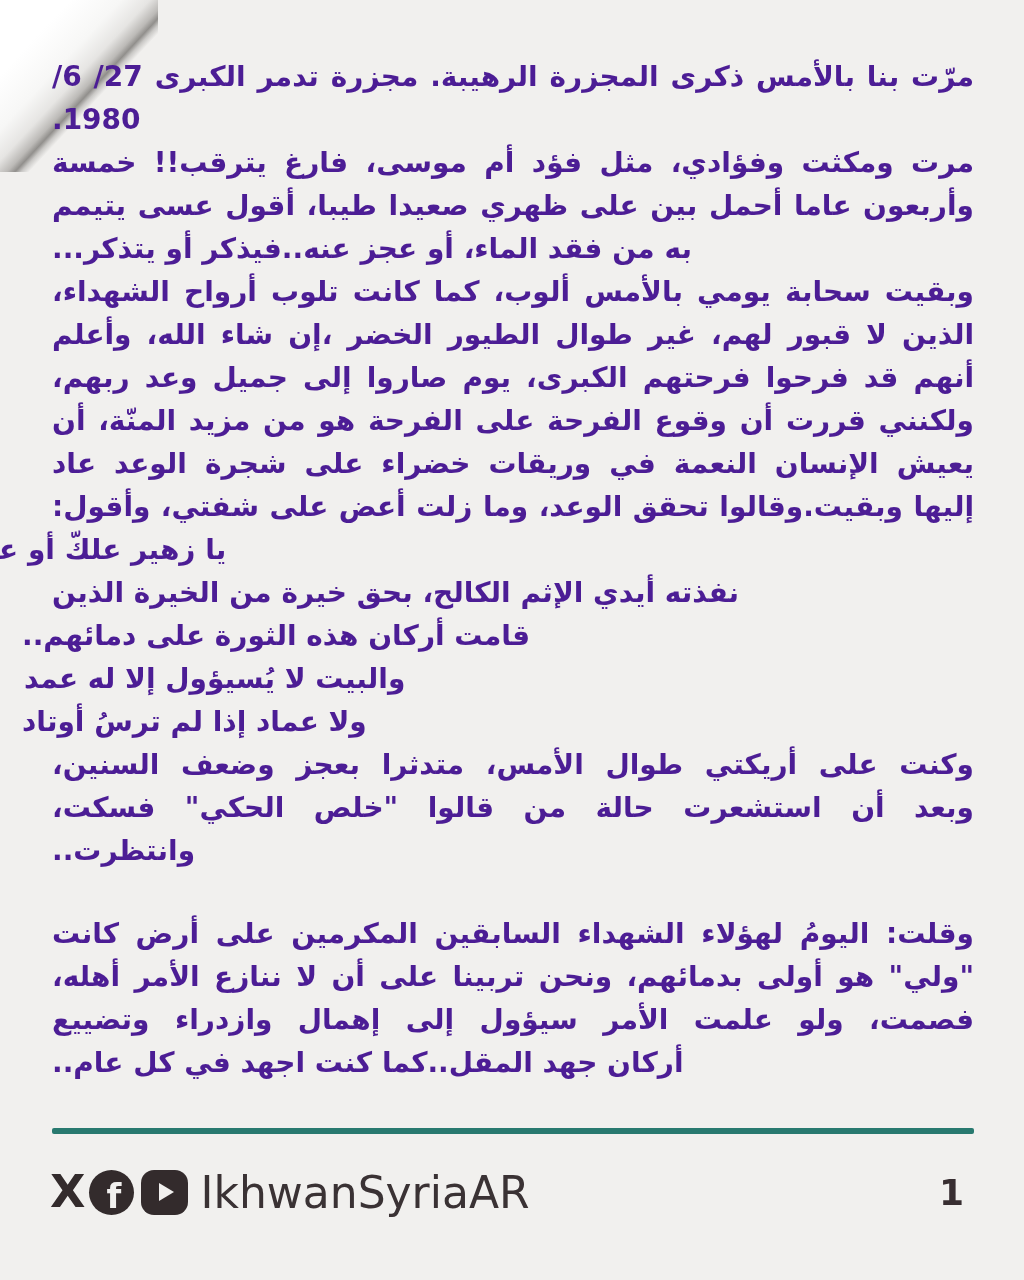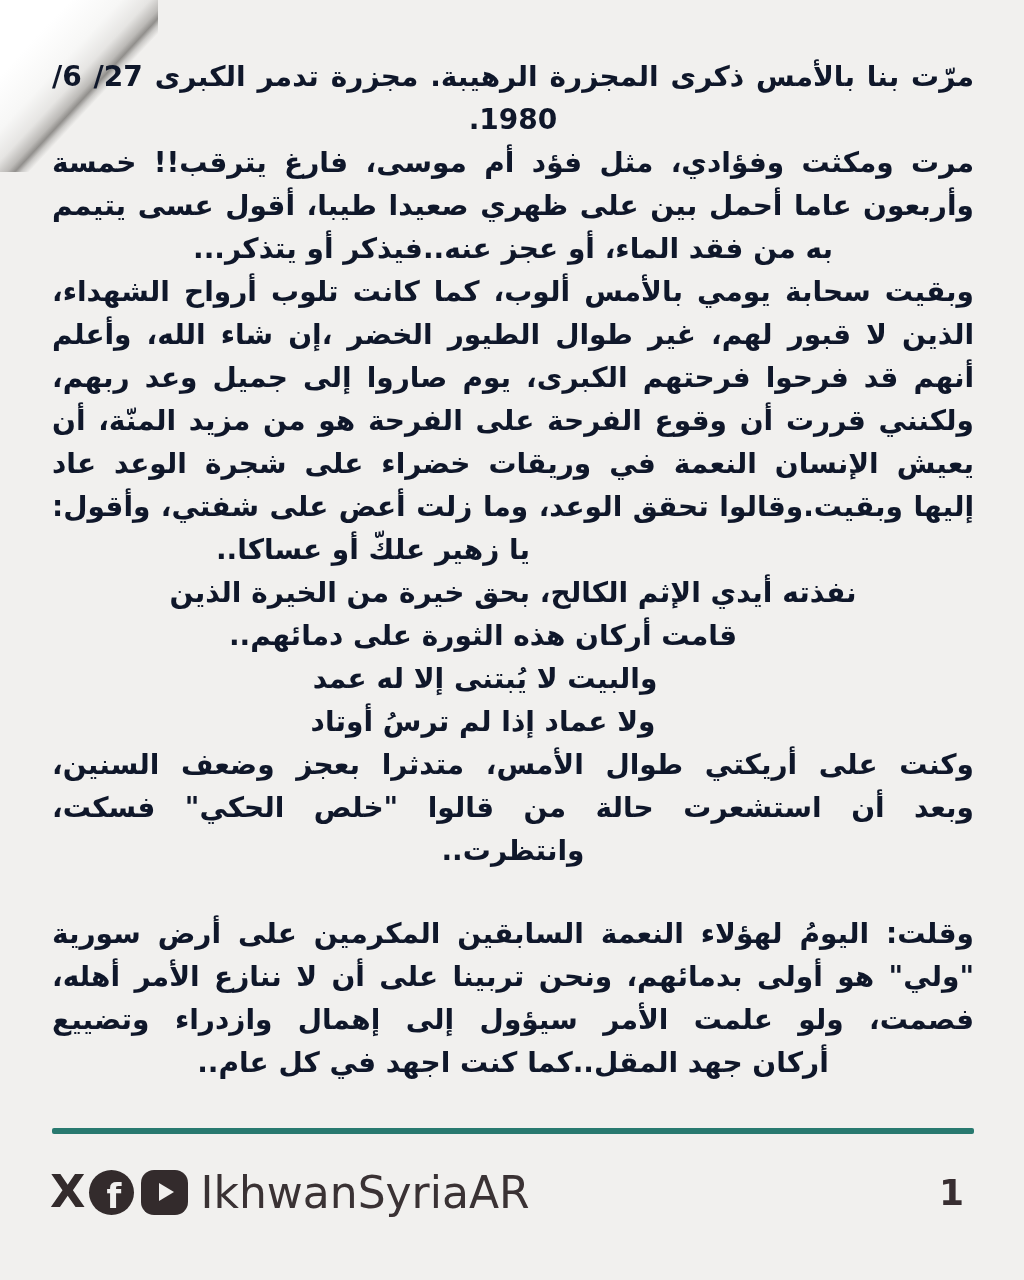--- a/index.html
+++ b/index.html
@@ -31,21 +31,21 @@
     font-size: 28px;
     font-weight: bold;
     line-height: 43px;
   }
   .doc .line { width: 100%; }
   .doc .line.j {
     text-align: justify;
     text-align-last: justify;
     text-justify: inter-word;
   }
-  .doc .line.r { text-align: center; }
+  .doc .line.r { text-align: left; }
   .doc .gap { height: 40px; }
   
   .divider {
     position: absolute;
     left: 52px; top: 1128px;
     width: 922px; height: 6px;
     border-radius: 2px;
   }
   
   .footer {
@@ -90,42 +90,42 @@
     font-size: 36px; font-weight: bold; color: #382e31;
   }
 </style>
 </head>
 <body>
 
 <div class="page" style="background: rgb(241, 240, 238);">
 
   <div class="curl"></div>
 
-  <div class="doc" dir="rtl" lang="ar" style="color: #0f172a;">
+  <div class="doc" dir="rtl" lang="ar" style="color: #4c1d95;">
       <div class="line j">مرّت بنا بالأمس ذكرى المجزرة الرهيبة. مجزرة تدمر الكبرى 27/ 6/</div>
       <div class="line r">1980.</div>
       <div class="line j">مرت ومكثت وفؤادي، مثل فؤد أم موسى، فارغ يترقب!! خمسة</div>
       <div class="line j">وأربعون عاما أحمل بين على ظهري صعيدا طيبا، أقول عسى يتيمم</div>
       <div class="line r">به من فقد الماء، أو عجز عنه..فيذكر أو يتذكر...</div>
       <div class="line j">وبقيت سحابة يومي بالأمس ألوب، كما كانت تلوب أرواح الشهداء،</div>
       <div class="line j">الذين لا قبور لهم، غير طوال الطيور الخضر ،إن شاء الله، وأعلم</div>
       <div class="line j">أنهم قد فرحوا فرحتهم الكبرى، يوم صاروا إلى جميل وعد ربهم،</div>
       <div class="line j">ولكنني قررت أن وقوع الفرحة على الفرحة هو من مزيد المنّة، أن</div>
       <div class="line j">يعيش الإنسان النعمة في وريقات خضراء على شجرة الوعد عاد</div>
       <div class="line j">إليها وبقيت.وقالوا تحقق الوعد، وما زلت أعض على شفتي، وأقول:</div>
       <div class="line r" style="padding-right: 140px;">يا زهير علكّ أو عساكا..</div>
       <div class="line r">نفذته أيدي الإثم الكالح، بحق خيرة من الخيرة الذين</div>
       <div class="line r" style="padding-right: 30px;">قامت أركان هذه الثورة على دمائهم..</div>
-      <div class="line r" style="padding-right: 28px;">والبيت لا يُبتنى إلا له عمد</div>
+      <div class="line r" style="padding-right: 28px;">والبيت لا يُسيؤول إلا له عمد</div>
       <div class="line r" style="padding-right: 30px;">ولا عماد إذا لم ترسُ أوتاد</div>
       <div class="line j">وكنت على أريكتي طوال الأمس، متدثرا بعجز وضعف السنين،</div>
       <div class="line j">وبعد أن استشعرت حالة من قالوا "خلص الحكي" فسكت،</div>
       <div class="line r">وانتظرت..</div>
       <div class="gap"></div>
-      <div class="line j">وقلت: اليومُ لهؤلاء النعمة السابقين المكرمين على أرض سورية</div>
+      <div class="line j">وقلت: اليومُ لهؤلاء الشهداء السابقين المكرمين على أرض كانت</div>
       <div class="line j">"ولي" هو أولى بدمائهم، ونحن تربينا على أن لا ننازع الأمر أهله،</div>
       <div class="line j">فصمت، ولو علمت الأمر سيؤول إلى إهمال وازدراء وتضييع</div>
       <div class="line r">أركان جهد المقل..كما كنت اجهد في كل عام..</div>
     </div>
 
   <div class="divider" style="background: rgb(40, 121, 111);"></div>
 
   <div class="footer">
     <span class="icon-x">X</span>
     <span class="icon-fb">

